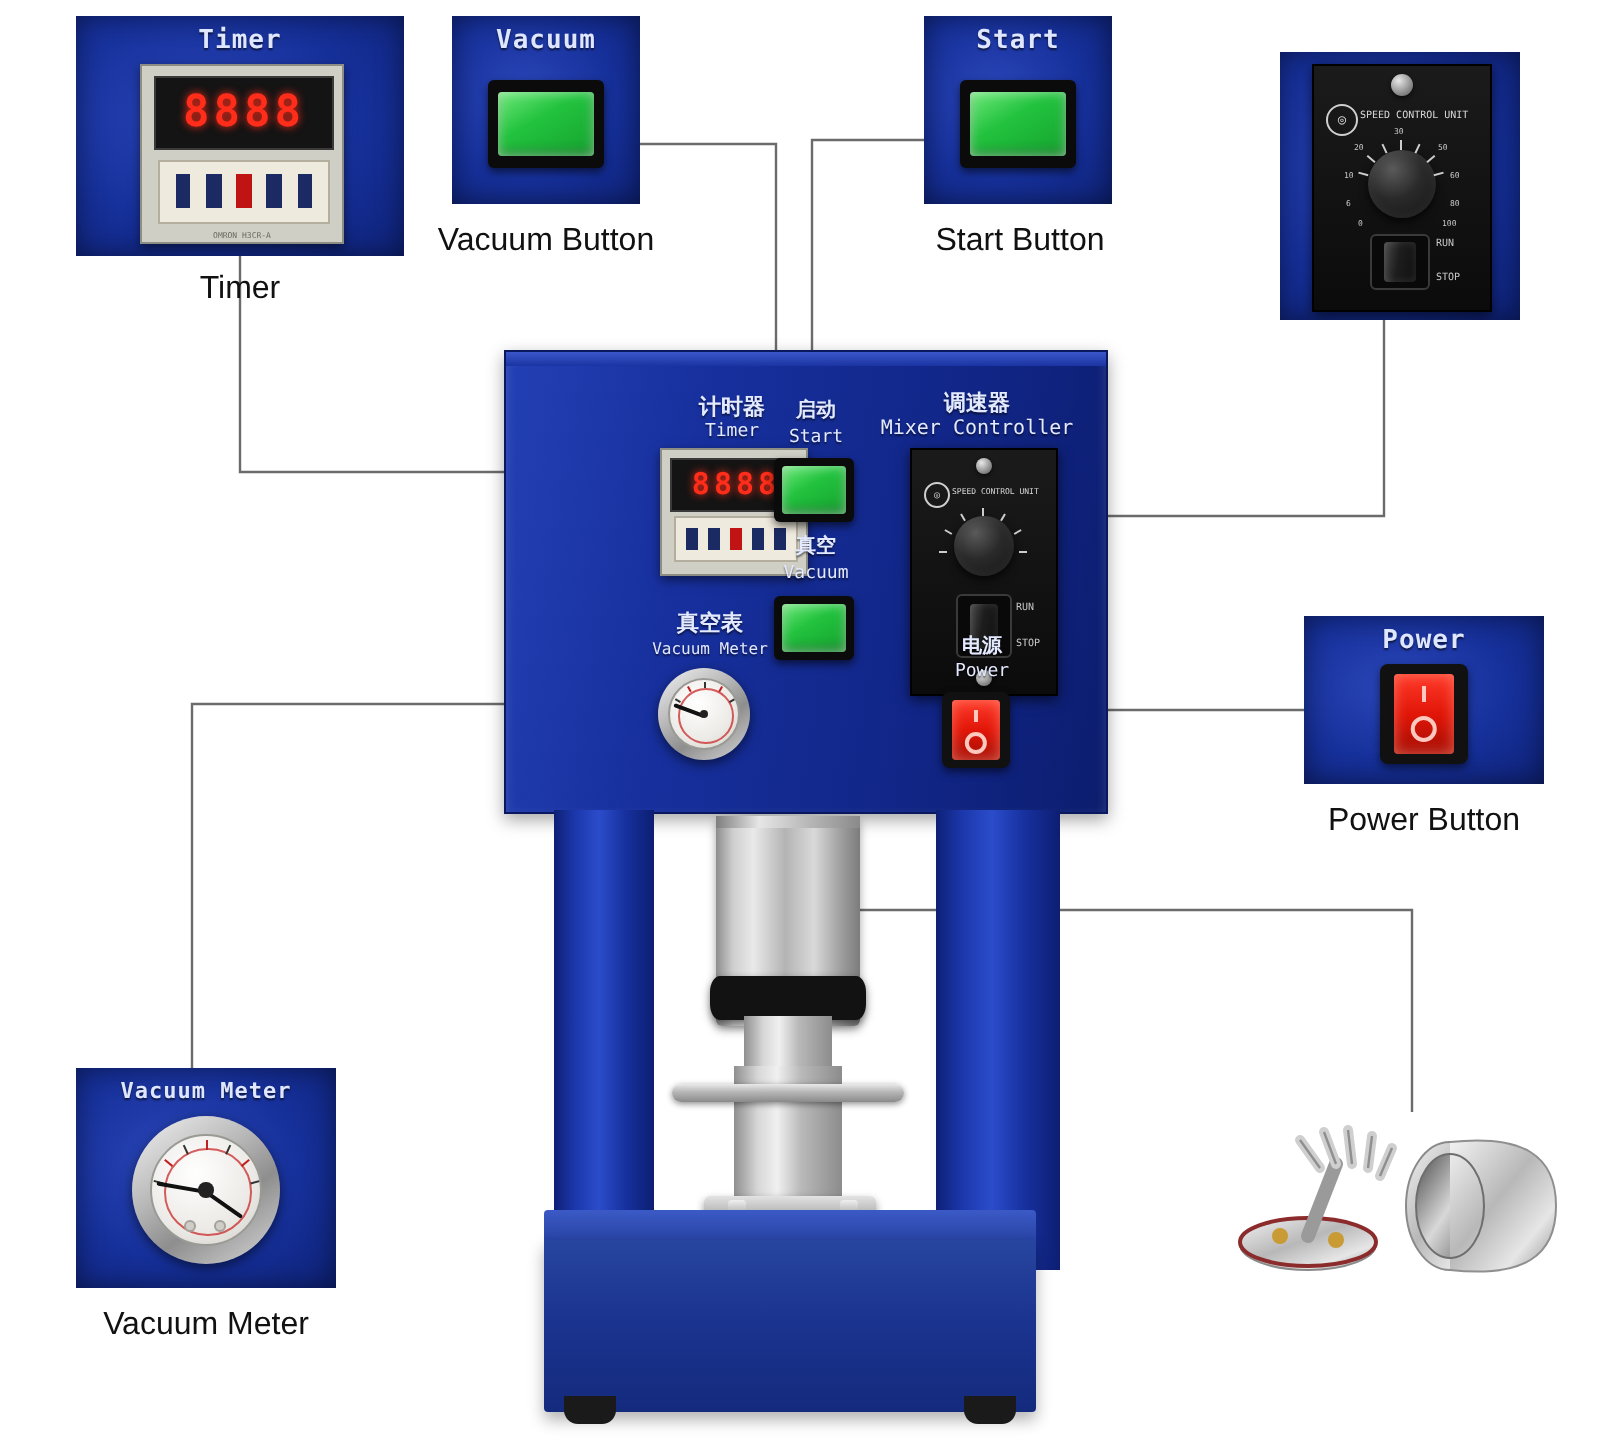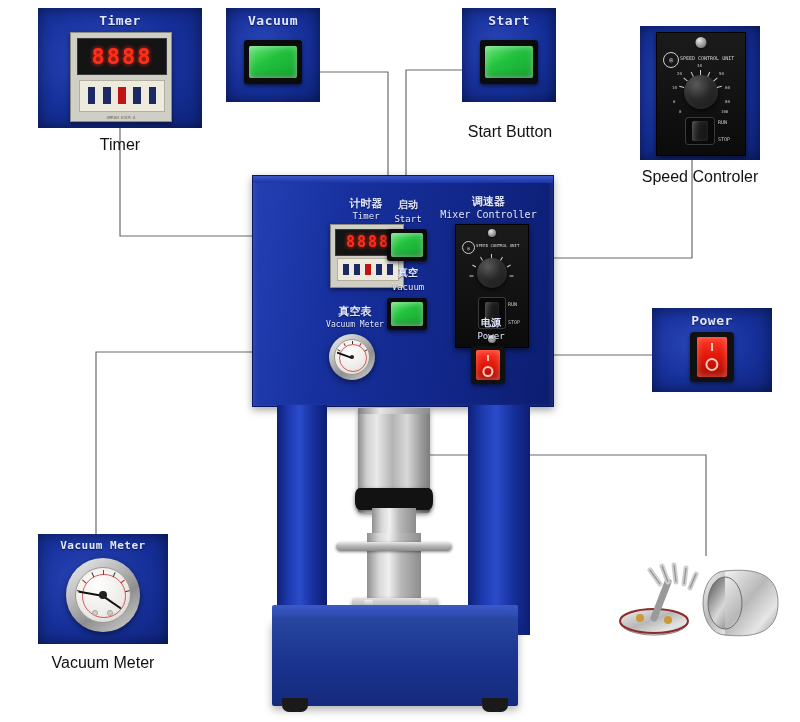--- a/index.html
+++ b/index.html
@@ -280,30 +280,31 @@
     <div class="ctitle" style="left:0;top:128px;width:164px;">Timer</div>
   </div>
 
   <div class="callout" style="left:226px;top:8px;width:94px;height:130px;">
     <div class="cbox" style="width:94px;height:94px;">
       <div class="clabel">Vacuum</div>
       <div class="greenbtn" style="left:18px;top:32px;width:58px;height:44px;">
         <i></i>
       </div>
     </div>
+    <div class="ctitle" style="left:-28px;top:104px;width:150px;">Vacuum Button</div>
   </div>
 
   <div class="callout" style="left:462px;top:8px;width:94px;height:130px;">
     <div class="cbox" style="width:94px;height:94px;">
       <div class="clabel">Start</div>
       <div class="greenbtn" style="left:18px;top:32px;width:58px;height:44px;">
         <i></i>
       </div>
     </div>
-    <div class="ctitle" style="left:-22px;top:104px;width:140px;margin-top:11px;">Start Button</div>
+    <div class="ctitle" style="left:-22px;top:104px;width:140px;">Start Button</div>
   </div>
 
   <div class="callout" style="left:640px;top:26px;width:120px;height:170px;">
     <div class="cbox" style="width:120px;height:134px;">
       <div class="scu" style="left:16px;top:6px;width:88px;height:122px;">
         <div class="screw" style="top:4px;width:11px;height:11px;"></div>
         <div class="logo" style="left:6px;top:19px;width:14px;height:14px;font-size:7px;">◎</div>
         <div class="brand" style="left:23px;top:22px;font-size:5px;">SPEED CONTROL UNIT</div>
         <div class="knob" style="left:27px;top:42px;width:34px;height:34px;"></div>
         <div class="sc-tick" style="left:43px;top:37px;width:1px;height:5px;transform-origin:50% 22px;transform:rotate(-75deg);"></div>
@@ -322,30 +323,30 @@
         <div class="sc-num" style="left:68px;top:66px;font-size:4px;">80</div>
         <div class="sc-num" style="left:22px;top:76px;font-size:4px;">0</div>
         <div class="sc-num" style="left:64px;top:76px;font-size:4px;">100</div>
         <div class="rocker" style="left:28px;top:84px;width:28px;height:26px;">
           <i></i>
         </div>
         <div class="rlab" style="left:61px;top:86px;font-size:5px;">RUN</div>
         <div class="rlab" style="left:61px;top:103px;font-size:5px;">STOP</div>
       </div>
     </div>
-    <div class="ctitle" style="left:-18px;top:142px;width:156px;">Speed Controler</div>
   </div>
 
   <div class="callout" style="left:652px;top:308px;width:120px;height:120px;">
     <div class="cbox" style="width:120px;height:84px;">
       <div class="clabel">Power</div>
       <div class="redsw" style="left:38px;top:24px;width:44px;height:50px;">
         <i></i>
       </div>
     </div>
+    <div class="ctitle" style="left:-6px;top:94px;width:132px;">Power Button</div>
   </div>
 
   <div class="callout" style="left:38px;top:534px;width:130px;height:140px;">
     <div class="cbox" style="width:130px;height:110px;">
       <div class="clabel" style="font-size:11px;">Vacuum Meter</div>
       <div class="gauge" style="left:28px;top:24px;width:74px;height:74px;">
         <div class="face">
           <div class="ring"></div>
           <div class="tick" style="transform:rotate(-75deg);"></div>
           <div class="tick r" style="transform:rotate(-50deg);"></div>

